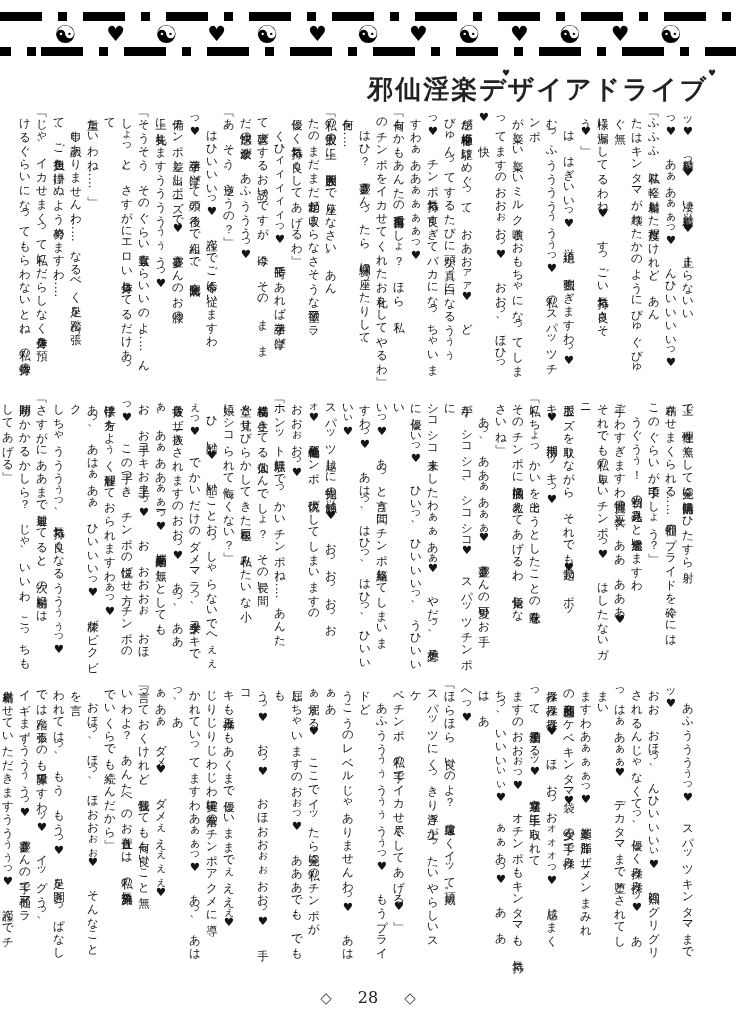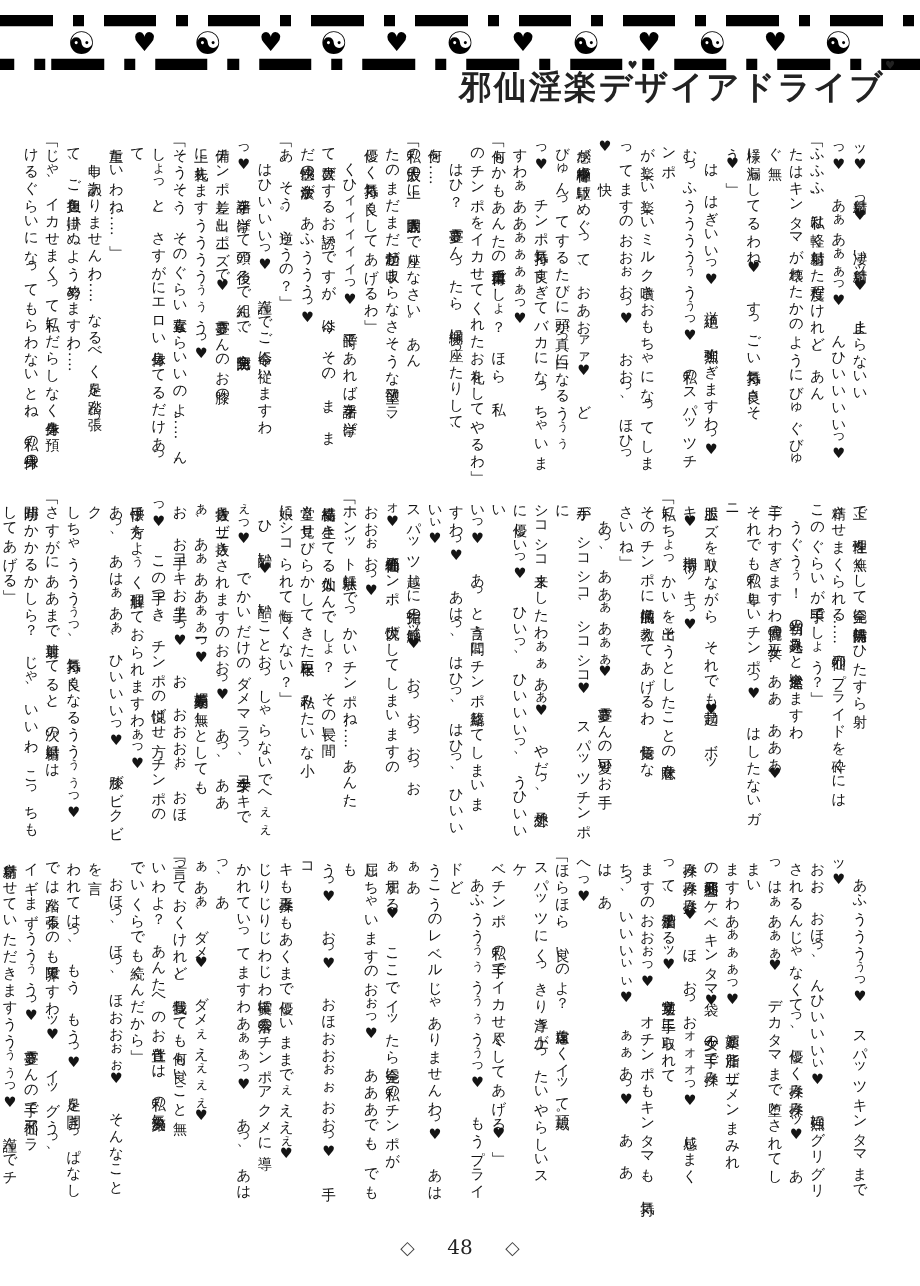--- a/index.html
+++ b/index.html
@@ -12,21 +12,21 @@
   .dash-row{position:absolute;left:0;right:0;height:9px;
     background:repeating-linear-gradient(90deg,#000 0 42px,transparent 42px 58px,#000 58px 67px,transparent 67px 83px);}
   .dash-top{top:0;}
   .dash-bottom{bottom:0;background-position-x:41px;}
   .symbols{position:absolute;top:5px;left:52px;right:52px;height:34px;
     display:flex;justify-content:space-between;align-items:center;
     font-family:"DejaVu Sans","Liberation Sans",sans-serif;font-size:25px;line-height:1;color:#000;}
   .symbols span{background:#fff;padding:0 2px;}
   .symbols span:nth-of-type(even){font-size:21px;}
   
-  .title-row{position:absolute;top:52px;right:28px;height:40px;}
+  .title-row{position:absolute;top:72px;right:28px;height:40px;}
   .title{margin:0;font-family:"DejaVu Sans","Liberation Sans",sans-serif;
     font-weight:600;font-size:26px;letter-spacing:2px;color:#222;}
   .t-heart{position:absolute;font-size:9px;color:#222;}
   .t-heart.t1{top:-4px;right:198px;}
   .t-heart.t2{top:-4px;right:-8px;}
   
   .text-area{position:absolute;top:110px;left:46px;right:40px;}
   .band{
     writing-mode:vertical-rl;height:272px;width:100%;margin:0 0 14px 0;
     font-size:11.5px;line-height:17px;letter-spacing:0.5px;
@@ -179,17 +179,17 @@
         <p>　おほっ、ほっ、ほおおぉぉ♥　そんなことを言</p>
         <p>われてはっ、もう、もうっ♥　足を開きっぱなし</p>
         <p>では踏ん張るのも限界ですわッ♥　イッグうっ、</p>
         <p>イギまずううぅうっ♥　霊夢さんの手で邪仙マラ</p>
         <p>射精させていただきますううぅぅっ♥　謹んでチ</p>
       </section>
   </div>
 
   <div class="footer">
     <span class="diamond">◇</span>
-    <span class="page-num">48</span>
+    <span class="page-num">28</span>
     <span class="diamond">◇</span>
   </div>
 
 </div>
 
 </body></html>

